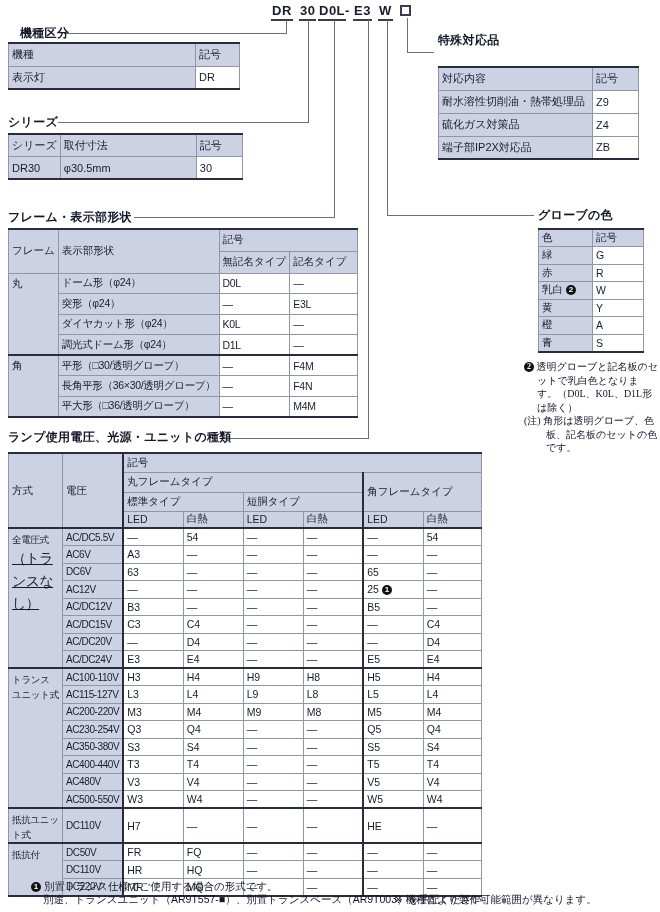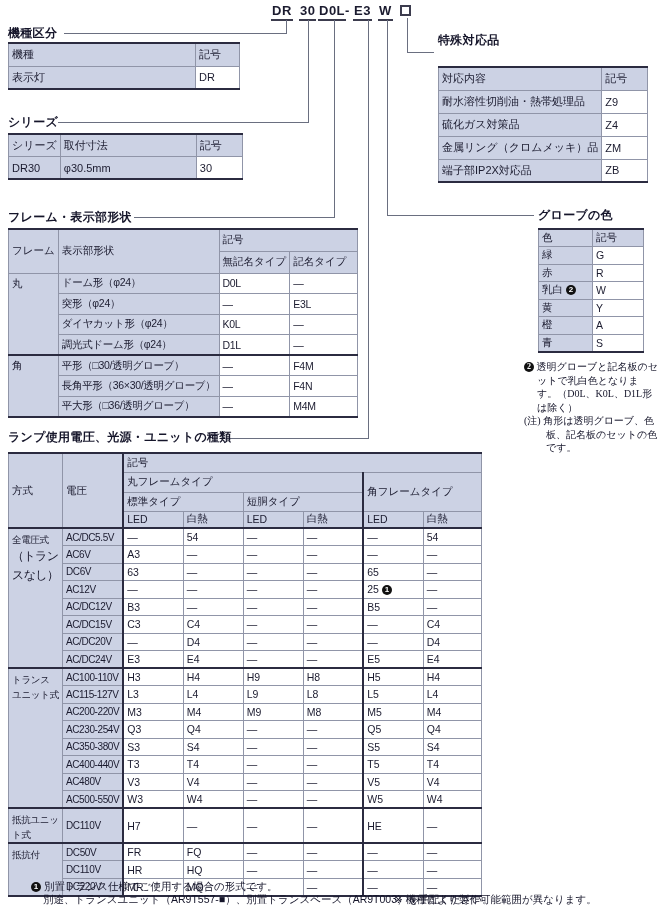--- a/index.html
+++ b/index.html
@@ -31,21 +31,21 @@
   #l-e3-v  { left:368px; top:20px; height:418px; }
   #l-e3-h  { left:226px; top:438px; width:143px; }
   #l-w-v   { left:387px; top:20px; height:195px; }
   #l-w-h   { left:387px; top:215px; width:147px; }
   #l-box-v { left:407px; top:18px; height:34px; }
   #l-box-h { left:407px; top:52px; width:27px; }
 
   
   .sec-label { position:absolute; font-weight:bold; font-size:12px; color:#15152a;
                white-space:nowrap; letter-spacing:.3px; }
-  #lbl-model  { left:8px;   top:25px; }
+  #lbl-model  { left:20px;   top:25px; }
   #lbl-series { left:8px;   top:114px; }
   #lbl-frame  { left:8px;   top:209px; }
   #lbl-lamp   { left:8px;   top:429px; }
   #lbl-special{ left:438px; top:32px; }
   #lbl-globe  { left:538px; top:207px; }
 
   
   .twrap { position:absolute; }
   #w-model  { left:8px;   top:42px; }
   #w-series { left:8px;   top:133px; }
@@ -79,21 +79,21 @@
   #tbl-lamp { font-size:10.5px; }
   #tbl-lamp thead { border-bottom:2px solid #2b2b40; }
   #tbl-lamp thead tr:nth-child(1){ height:19px; }
   #tbl-lamp thead tr:nth-child(2){ height:20px; }
   #tbl-lamp thead tr:nth-child(3){ height:19px; }
   #tbl-lamp thead tr:nth-child(4){ height:17px; }
   #tbl-lamp tbody tr { height:17.5px; }
   #tbl-lamp .volt { font-size:10px; letter-spacing:-0.4px; }
   #tbl-lamp .method { font-size:9.5px; vertical-align:top; padding-top:3px;
                       white-space:pre-line; line-height:1.6; letter-spacing:-0.3px; }
-  #tbl-lamp .method .sub { font-size:12px; letter-spacing:-0.6px; }
+  #tbl-lamp .method .sub { font-size:14px; letter-spacing:-0.6px;text-decoration:underline; }
 
   
   .note { position:absolute; font-size:10px; line-height:13.5px; color:#15152a; }
   #globe-notes { left:524px; top:360px; width:134px; }
   #globe-notes p { margin:0; padding-left:13px; text-indent:-13px;font-family:Liberation Serif, serif; }
   #globe-notes p.note2 { padding-left:22px; text-indent:-22px; }
   #foot-1 { left:20px; top:880px; font-size:10.5px; line-height:13px; width:560px;margin-left:11px; }
   #foot-1 .l2 { padding-left:12px; }
   #foot-range { left:394px; top:893px; font-size:10.5px; }
 
@@ -259,24 +259,20 @@
         <tbody>
           <tr>
             <td class="lav">耐水溶性切削油・熱帯処理品</td>
             <td>Z9</td>
           </tr>
           <tr>
             <td class="lav">硫化ガス対策品</td>
             <td>Z4</td>
           </tr>
           <tr>
-            <td class="lav">金属リング（クロムメッキ）品</td>
-            <td>ZM</td>
-          </tr>
-          <tr>
             <td class="lav">端子部IP2X対応品</td>
             <td>ZB</td>
           </tr>
         </tbody>
       </table>
   </div>
 
   <div class="twrap" id="w-globe">
     <table id="tbl-globe">
       <colgroup>

